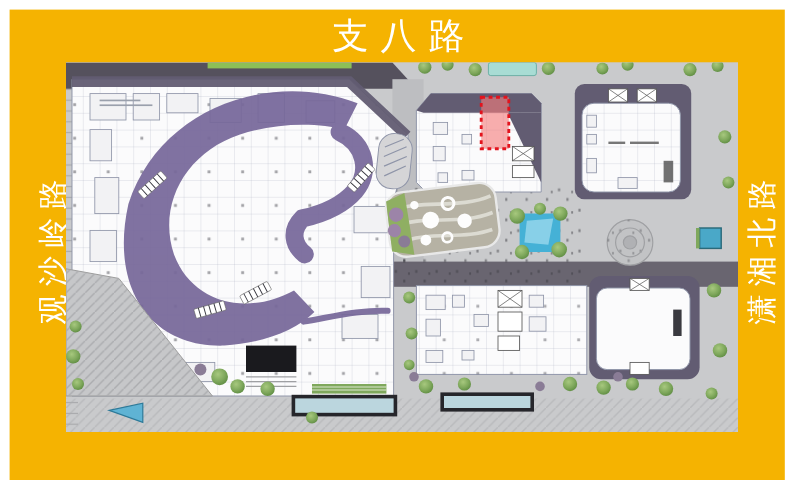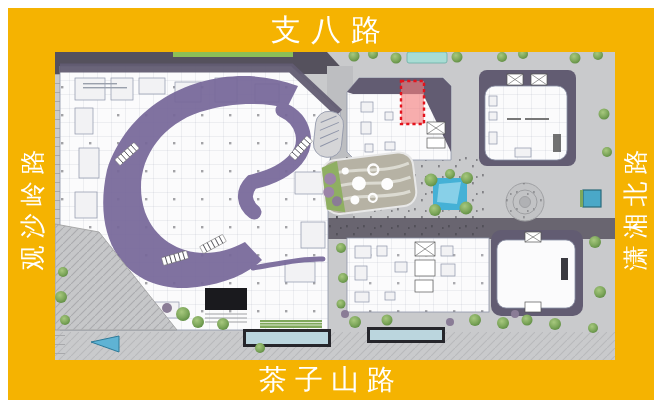--- a/index.html
+++ b/index.html
@@ -9,41 +9,38 @@
     --highlight-fill:#F47C7C; --water-blue:#45B1D6; --water-light:#A8DCD4;
     --tree-green:#7FA85C; --hedge-green:#8CBF57; --rock-gray:#C6C7C9;
     --entrance-black:#1A1A1E; --pool-teal:#BBD6DE;
   }
   html,body{margin:0;padding:0;background:#fff;}
   .page{position:relative;width:662px;height:412px;background:#fff;overflow:hidden;
         font-family:"Liberation Serif",serif;}
   .frame{position:absolute;left:8px;top:8px;width:646px;height:392px;
          background:var(--frame-yellow);}
   .road-label{position:absolute;display:flex;align-items:center;justify-content:center;
-              color:var(--label-text);}
+              color:var(--label-text);padding-left:12px;}
   .road-label span{white-space:nowrap;}
   .rl-top{top:0;left:0;right:0;height:44px;font-size:30px;letter-spacing:10px;}
   .rl-bottom{bottom:0;left:0;right:0;height:40px;font-size:28px;letter-spacing:8px;}
   .rl-left{left:0;top:44px;bottom:40px;width:47px;font-size:25px;}
   .rl-right{right:0;top:44px;bottom:40px;width:39px;font-size:25px;}
   .rl-left span,.rl-right span{transform:rotate(-90deg);letter-spacing:7px;}
   .map{position:absolute;left:47px;top:44px;width:560px;height:308px;background:var(--map-pavement);}
   .map svg{display:block;}
 </style>
 </head>
 <body>
 
 <div class="page">
   <div class="frame">
 
     <div class="road-label rl-top">
       <span>支八路</span>
-    </div>
-    <div class="road-label rl-bottom">
-      <span>茶子山路</span>
     </div>
     <div class="road-label rl-left">
       <span>观沙岭路</span>
     </div>
     <div class="road-label rl-right">
       <span>潇湘北路</span>
     </div>
 
     <div class="map">
       <svg width="560" height="308" viewBox="0 0 560 308">

